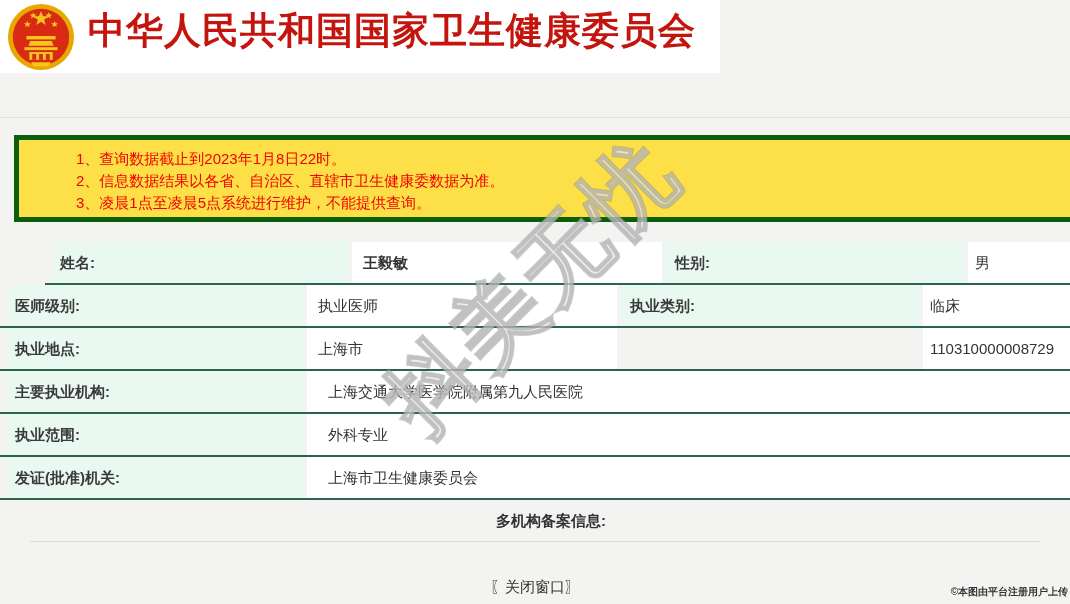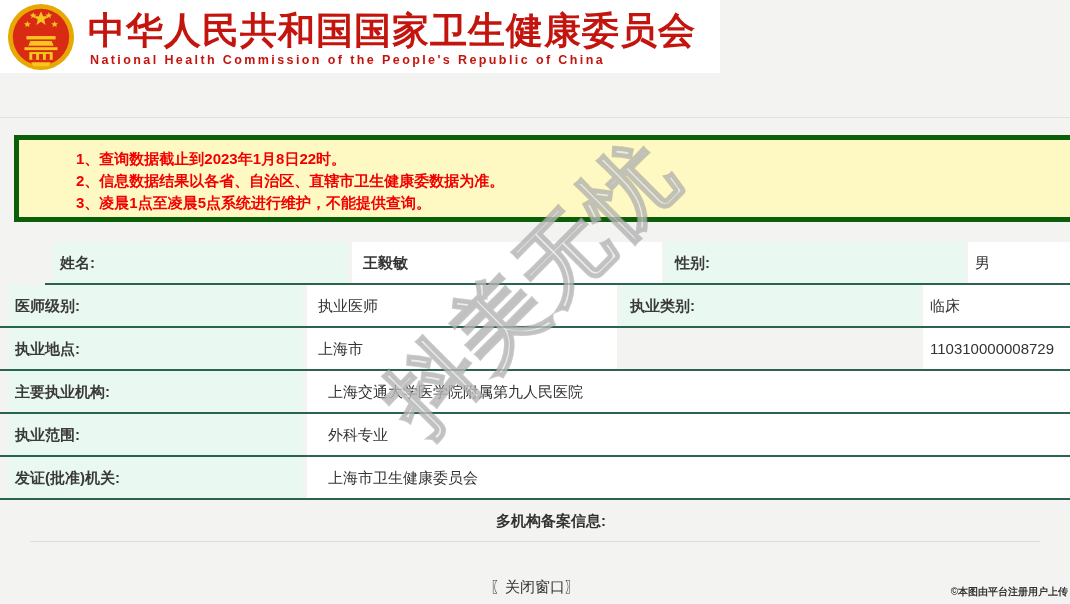--- a/index.html
+++ b/index.html
@@ -21,23 +21,22 @@
   }
   .title-en {
     position:absolute; left:90px; top:53px;
     font-size:12.5px; font-weight:bold; color:#c3150e; letter-spacing:2.4px; white-space:nowrap;
   }
   .top-divider { position:absolute; left:0; top:117px; width:1070px; height:1px; background:#e0e0de; }
 
   
   .notice {
     position:absolute; left:14px; top:135px; width:1056px; height:87px;
-    background:#fef9c3; border:5px solid #0b5f08; border-right:none;
+    background:#fde047; border:5px solid #0b5f08; border-right:none;
     padding:8px 0 0 57px;
-    font-weight:bold;
   }
   .notice-line { color:#f20000; font-size:15px; line-height:22px; white-space:nowrap; }
 
   
   .t-row { position:absolute; left:0; width:1070px; height:43px; border-bottom:2px solid #2a6450; }
   .cell { position:absolute; top:0; height:41px; line-height:41px; font-size:15px; color:#333; white-space:nowrap; overflow:hidden; }
   .lbl   { background:#e9f8f0; font-weight:bold; color:#3a3a3a; }
   .val   { background:#ffffff; }
   .c-l1  { left:8px;   width:295px; padding-left:7px; }
   .c-v1  { left:307px; width:310px; padding-left:11px; }
@@ -92,21 +91,20 @@
       <rect x="21" y="35" width="30" height="3.5" fill="#f6c51e"></rect>
       <path d="M25 40 L47 40 L49 45 L23 45 Z" fill="#f6c51e"></path>
       <rect x="19" y="46.5" width="34" height="3" fill="#f6c51e"></rect>
       <rect x="24" y="51.5" width="24" height="8" fill="#f6c51e"></rect>
       <rect x="27" y="53.5" width="4" height="6" fill="#d92b14"></rect>
       <rect x="34" y="53.5" width="4" height="6" fill="#d92b14"></rect>
       <rect x="41" y="53.5" width="4" height="6" fill="#d92b14"></rect>
       <path d="M26 62 L46 62 L44 66 L28 66 Z" fill="#f6c51e"></path>
     </svg>
     <div class="title-zh">中华人民共和国国家卫生健康委员会</div>
-    <div class="title-en">National Health Commission of the People's Republic of China</div>
   </div>
   <div class="top-divider"></div>
 
   <div class="notice">
     <div class="notice-line">1、查询数据截止到2023年1月8日22时。</div>
     <div class="notice-line">2、信息数据结果以各省、自治区、直辖市卫生健康委数据为准。</div>
     <div class="notice-line">3、凌晨1点至凌晨5点系统进行维护，不能提供查询。</div>
   </div>
 
   <div>

